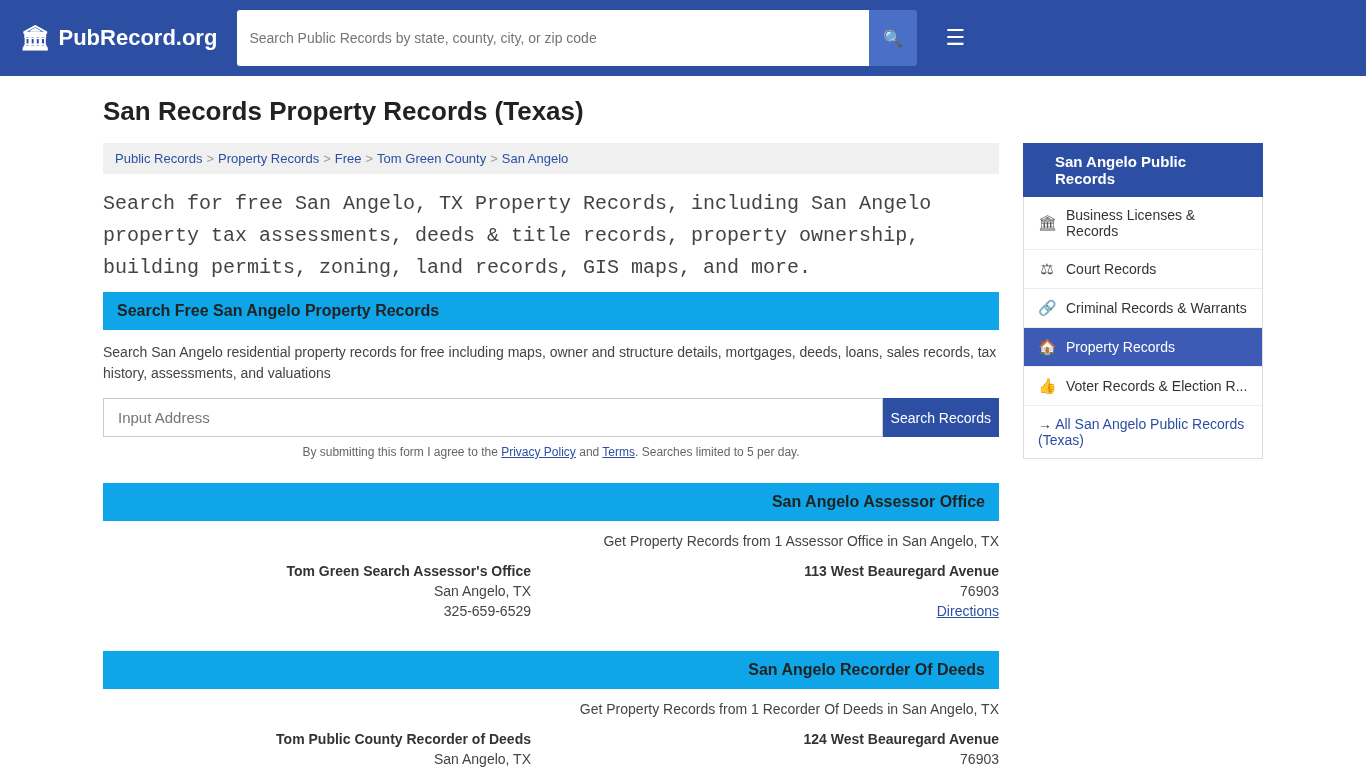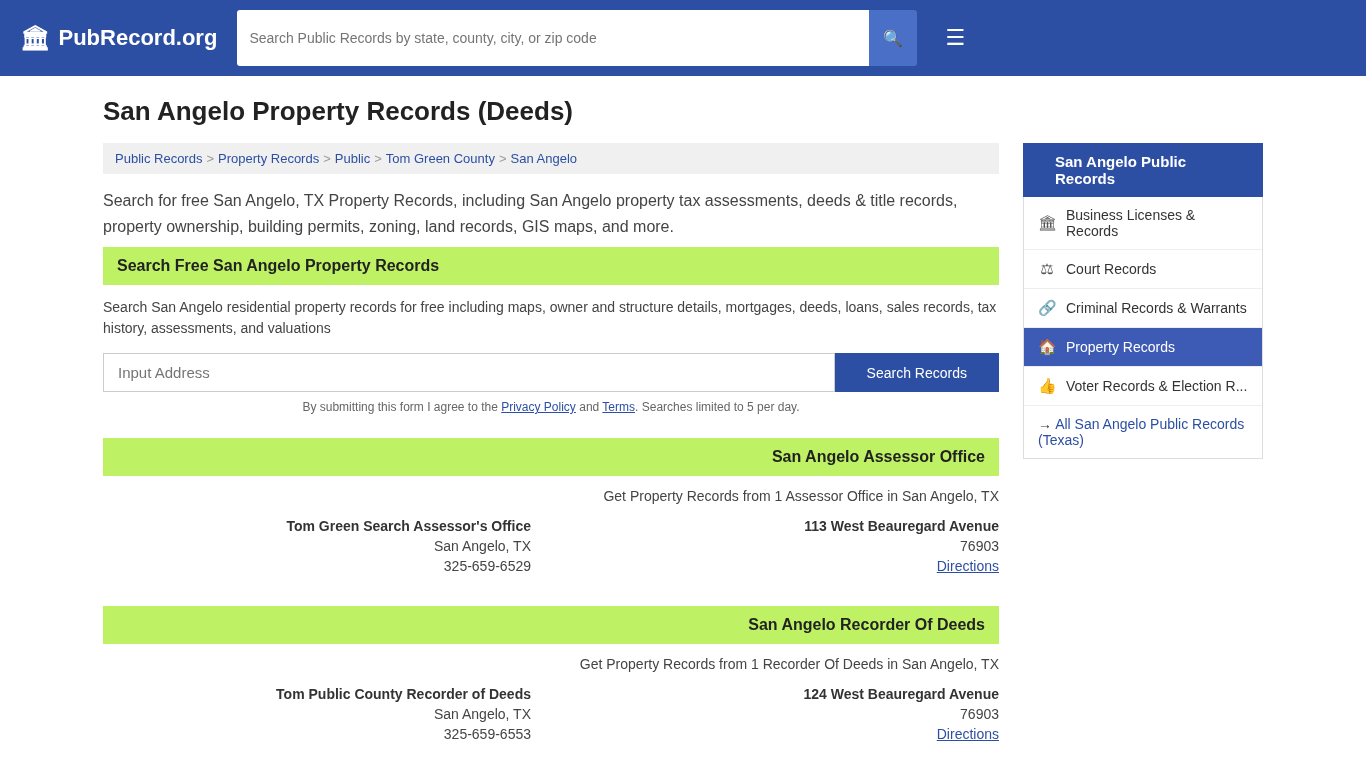--- a/index.html
+++ b/index.html
@@ -96,29 +96,30 @@
       gap: 4px;
     }
     .breadcrumb a {
       color: #2c4fa3;
       text-decoration: none;
     }
     .breadcrumb .sep { color: #999; }
 
     
     .description {
-      font-size: 16px;
+      font-size: 20px;
       color: #444;
       margin-bottom: 2px;
       line-height: 1.6;
+      font-family: Liberation Mono, monospace;
     }
 
     
     .section-header {
-      background: #bef264;
+      background: #0ea5e9;
       padding: 10px 14px;
       font-size: 16px;
       font-weight: bold;
       color: #222;
       margin-bottom: 12px;
       margin-top: 8px;
     }
 
     
     .search-section {
@@ -139,21 +140,21 @@
       padding: 10px 14px;
       border: 1px solid #ccc;
       font-size: 15px;
       outline: none;
       color: #aaa;
     }
     .search-form button {
       background: #2c4fa3;
       color: #fff;
       border: none;
-      padding: 10px 32px;
+      padding: 10px 8px;
       font-size: 14px;
       cursor: pointer;
       white-space: nowrap;
     }
     .search-disclaimer {
       font-size: 12px;
       color: #666;
       text-align: center;
     }
     .search-disclaimer a {
@@ -267,32 +268,32 @@
         <span>🔍</span>
       </button>
     </div>
     <button class="header-menu-btn">
       <span>☰</span>
     </button>
   </div>
 </header>
 
 <div class="main-container">
-  <h1 class="page-title">San Angelo Property Records (Deeds)</h1>
+  <h1 class="page-title">San Records Property Records (Texas)</h1>
 
   <div class="content-wrap">
 
     <div class="content-main">
 
       <div class="breadcrumb">
         <a href="#">Public Records</a>
         <span class="sep">&gt;</span>
         <a href="#">Property Records</a>
         <span class="sep">&gt;</span>
-        <a href="#">Public</a>
+        <a href="#">Free</a>
         <span class="sep">&gt;</span>
         <a href="#">Tom Green County</a>
         <span class="sep">&gt;</span>
         <a href="#">San Angelo</a>
       </div>
 
       <p class="description">Search for free San Angelo, TX Property Records, including San Angelo property tax assessments, deeds &amp; title records, property ownership, building permits, zoning, land records, GIS maps, and more.</p>
 
       <div class="search-section">
         <div class="section-header">Search Free San Angelo Property Records</div>

